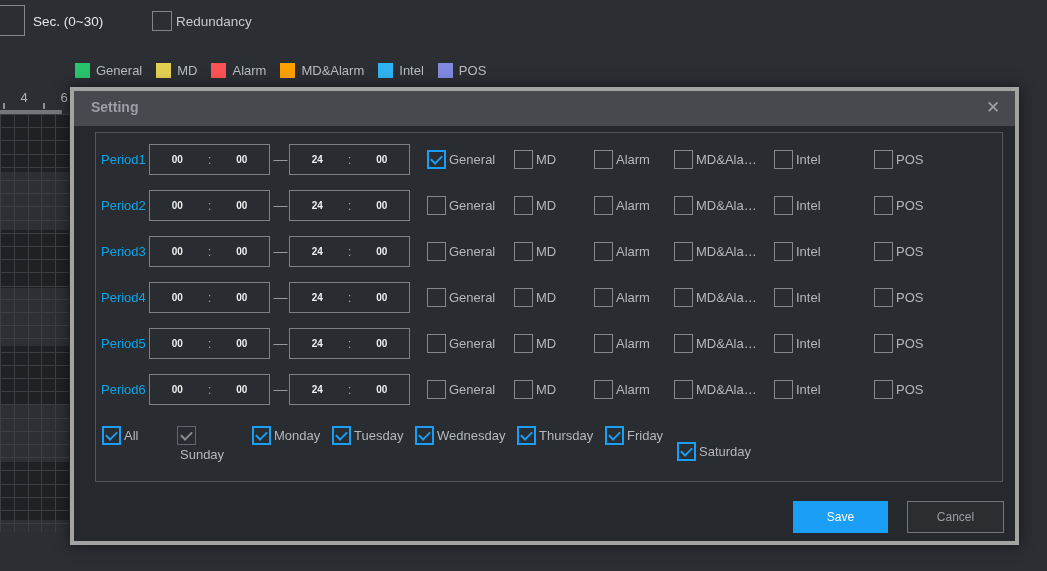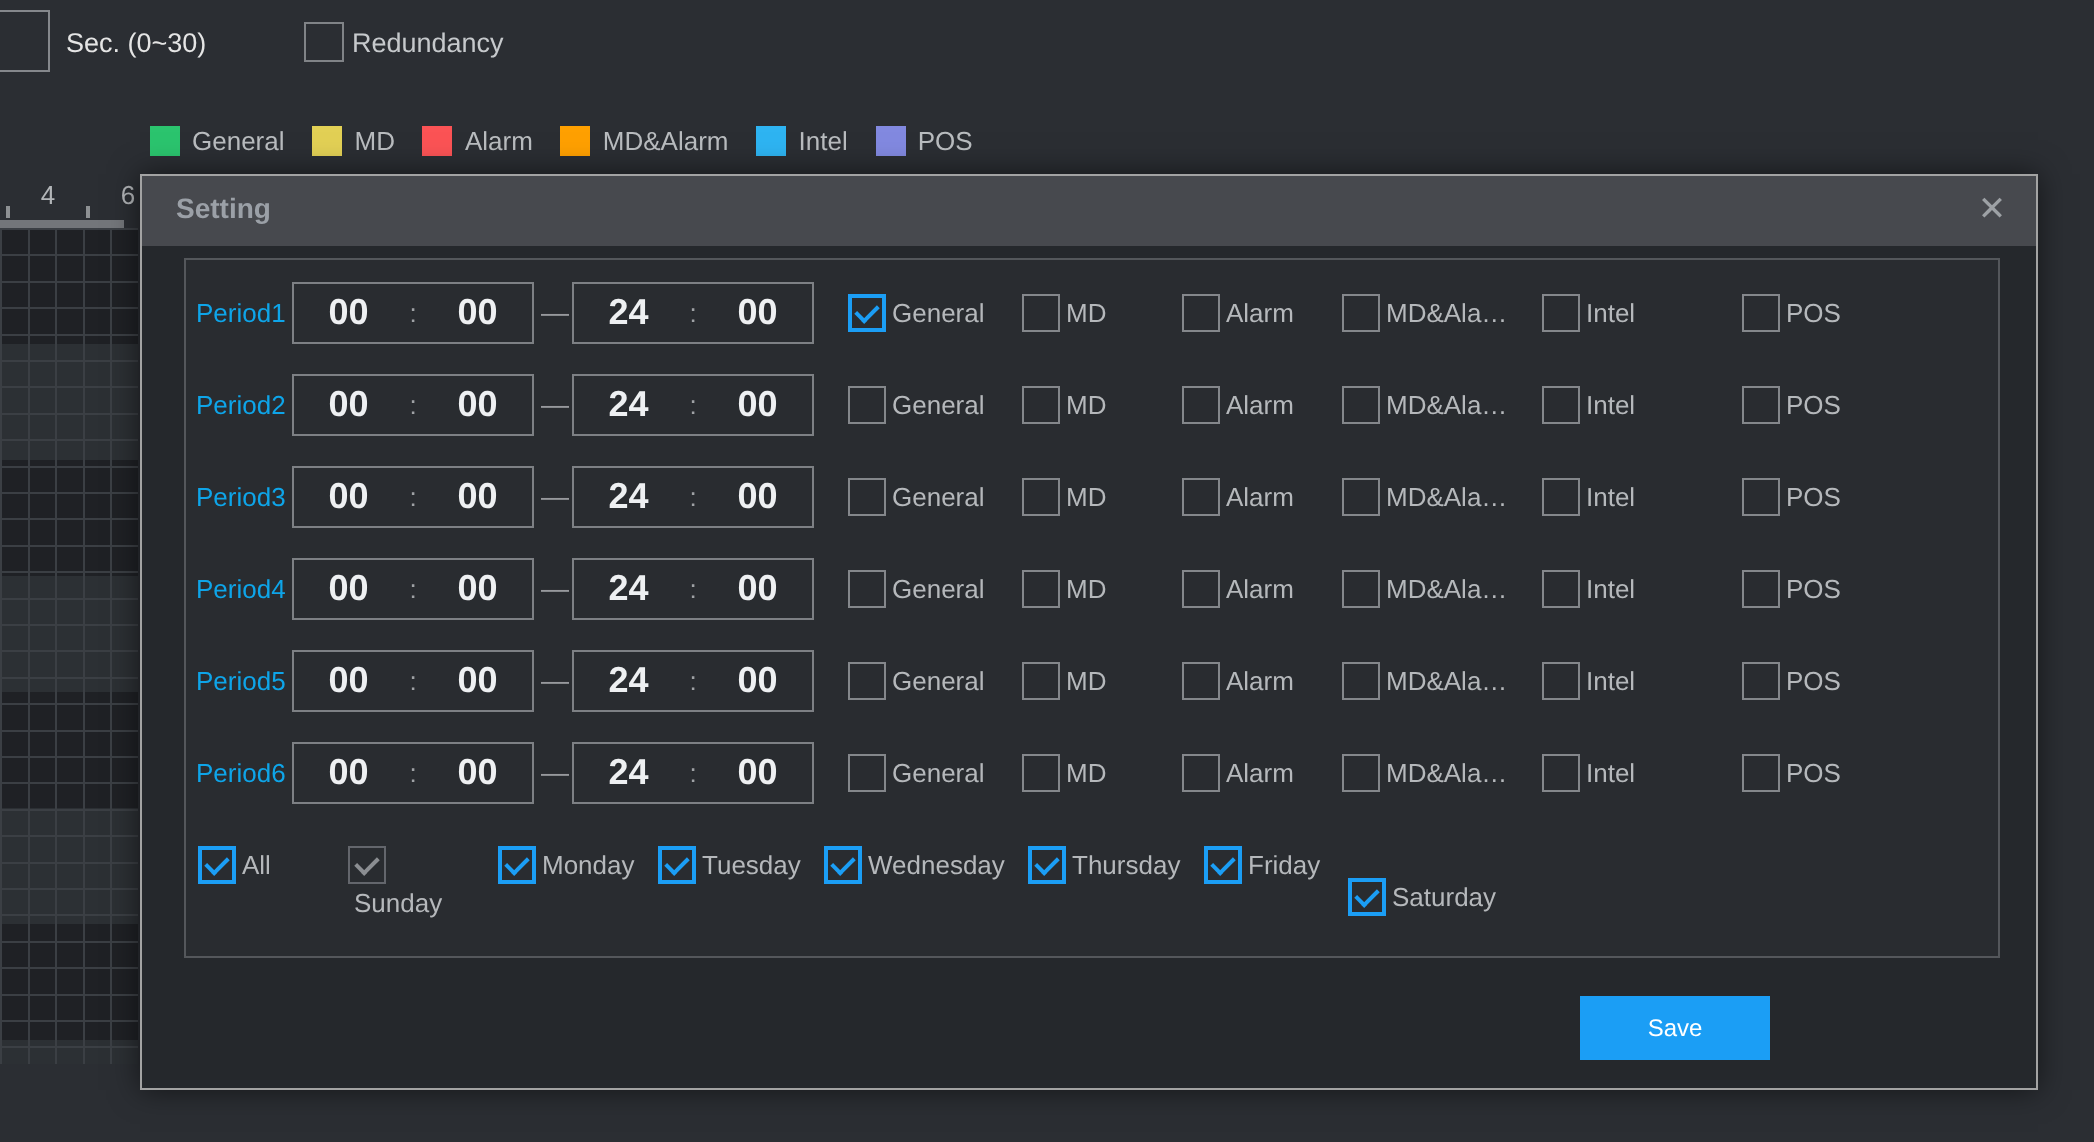--- a/index.html
+++ b/index.html
@@ -30,35 +30,35 @@
   .tick-mark.m1{left:3px;} .tick-mark.m2{left:43px;}
   .scroll-strip{position:absolute;left:0;top:110px;width:62px;height:4px;background:#73767a;}
   .grid{position:absolute;left:0;top:114px;width:69px;height:418px;
     background-image:
       repeating-linear-gradient(to right,#3b3f44 0 1px,transparent 1px 13.8px),
       repeating-linear-gradient(to bottom,#3b3f44 0 1px,transparent 1px 13.2px),
       repeating-linear-gradient(to bottom,#1f2125 0 58px,#2c3034 58px 116px);}
 
   
   .dialog{position:absolute;left:70px;top:87px;width:949px;height:458px;
-    background:#25282c;border:1px solid #a3a3a3;box-shadow:0 0 14px rgba(0,0,0,.55);}
+    background:#25282c;border:4px solid #a3a3a3;box-shadow:0 0 14px rgba(0,0,0,.55);}
   .titlebar{position:absolute;left:0;top:0;width:100%;height:35px;background:#47494e;}
   .title{position:absolute;left:17px;top:8px;font-size:14px;font-weight:bold;color:#9ba0a7;}
   .close{position:absolute;right:11px;top:6px;width:22px;height:22px;line-height:22px;
     text-align:center;font-size:17px;color:#9da1a5;cursor:pointer;}
 
   .panel{position:absolute;left:21px;top:41px;width:908px;height:350px;
     background:#292c30;border:1px solid #54575b;}
 
   .period-row{position:absolute;left:0;width:100%;height:31px;}
   .period-label{position:absolute;left:5px;top:0;line-height:31px;
     font-size:13px;color:#0ea5e9;white-space:nowrap;}
   .time-box{position:absolute;top:0;width:121px;height:31px;border:1px solid #7d8084;
     display:flex;align-items:center;}
-  .time-box .tv{flex:1;text-align:center;font-size:18px;font-weight:bold;color:#eef0f2;}
+  .time-box .tv{flex:1;text-align:center;font-size:10px;font-weight:bold;color:#eef0f2;}
   .time-box .tc{width:10px;text-align:center;font-size:13px;color:#9fa2a5;}
   .tbox-start{left:53px;} .tbox-end{left:193px;}
   .range-dash{position:absolute;left:176px;top:0;width:17px;text-align:center;
     line-height:31px;color:#97999d;font-size:14px;}
 
   .cb{position:absolute;display:flex;align-items:flex-start;cursor:pointer;}
   .cb .box{width:19px;height:19px;border:1px solid #84878b;flex:none;position:relative;}
   .cb.checked .box{border:2px solid #1b9ef5;}
   .cb.checked .box::after{content:"";position:absolute;left:2px;top:3px;width:9px;height:5px;
     border-left:2px solid #1b9ef5;border-bottom:2px solid #1b9ef5;transform:rotate(-45deg);}
@@ -385,14 +385,15 @@
     <span class="cb-label">Intel</span>
   </div>
           <div class="cb" style="left: 778px; top: 6px;">
     <span class="box"></span>
     <span class="cb-label">POS</span>
   </div>
         </div>
       </div>
 
     <button class="btn btn-save">Save</button>
+    <button class="btn btn-cancel">Cancel</button>
   </div>
 </div>
 
 </body></html>

